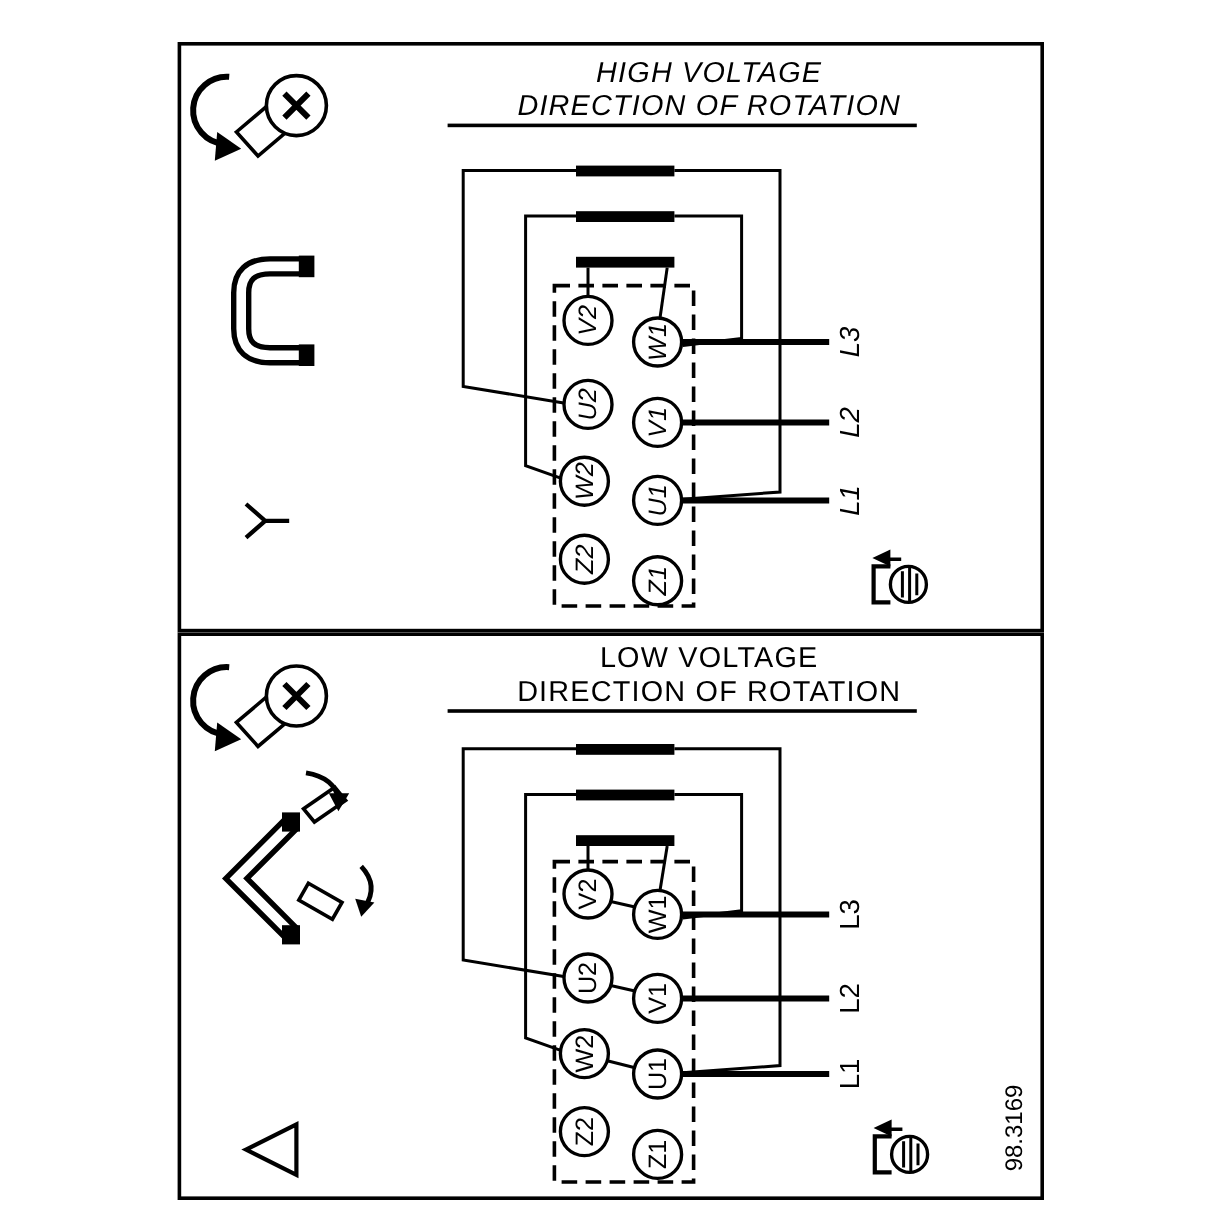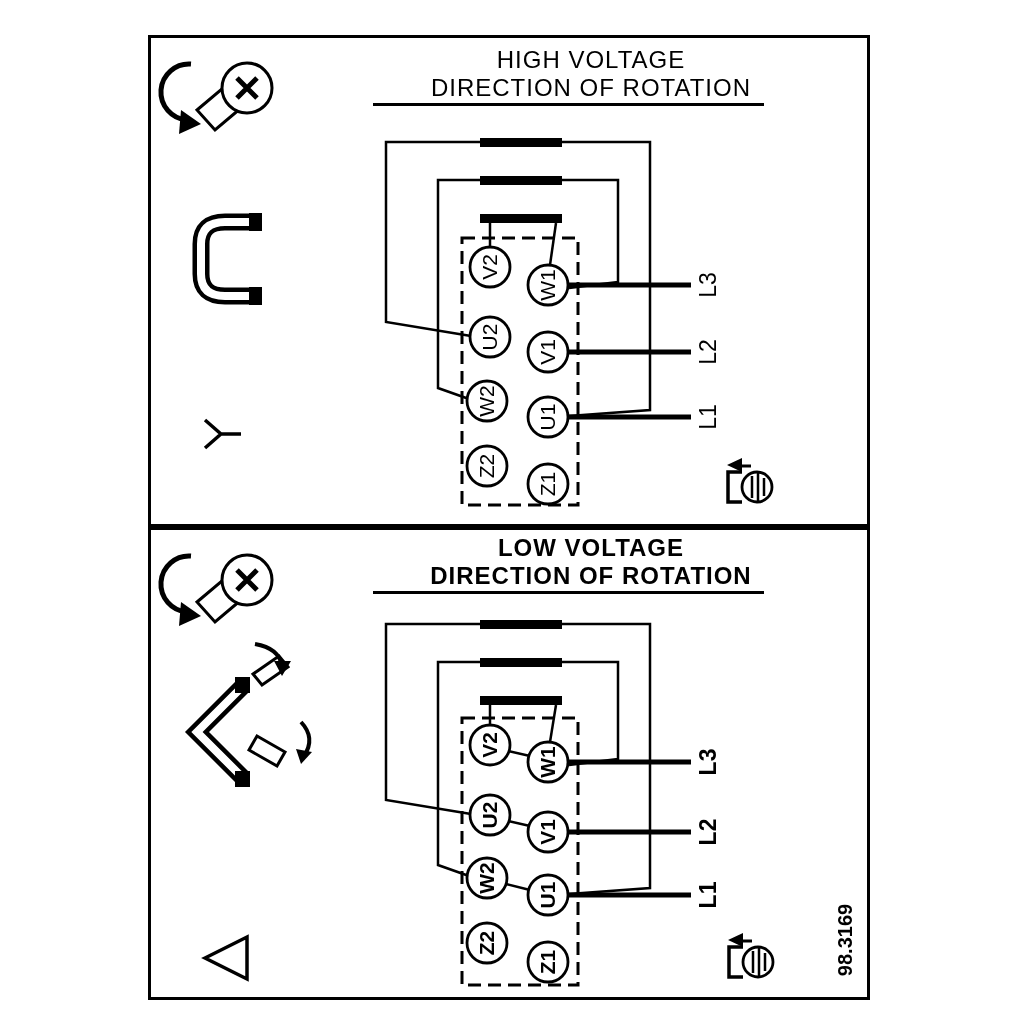--- a/index.html
+++ b/index.html
@@ -1,21 +1,21 @@
 <!DOCTYPE html>
 <html><head>
 <meta charset="utf-8">
 <style>
   html,body { margin:0; padding:0; }
   body { width:1024px; height:1024px; background:#ffffff; }
   .page { position:relative; width:1024px; height:1024px; background:#ffffff;
           font-family:"Liberation Sans", sans-serif; }
   .panel { position:absolute; left:148px; background:#fff; border:3px solid #000; }
-  .panel-top { top:35px; width:716px; height:486px; }
-  .panel-bottom { top:527px; width:716px; height:467px;font-weight:bold; }
+  .panel-top { top:35px; width:716px; height:486px;font-style:italic; }
+  .panel-bottom { top:527px; width:716px; height:467px; }
   svg { display:block; }
   svg text { font-family:"Liberation Sans", sans-serif; fill:#000; }
   .title  { font-size:24px; letter-spacing:1px; }
   .wire   { fill:none; stroke:#000; stroke-width:2.5; stroke-linejoin:miter; }
   .lead   { fill:none; stroke:#000; stroke-width:5; }
   .tbox   { fill:none; stroke:#000; stroke-width:3; stroke-dasharray:13 7; }
   .tcircle{ fill:#fff; stroke:#000; stroke-width:2.8; }
   .tlabel { font-size:21px; }
   .llabel { font-size:23px; }
   .ref    { font-size:20px; }

